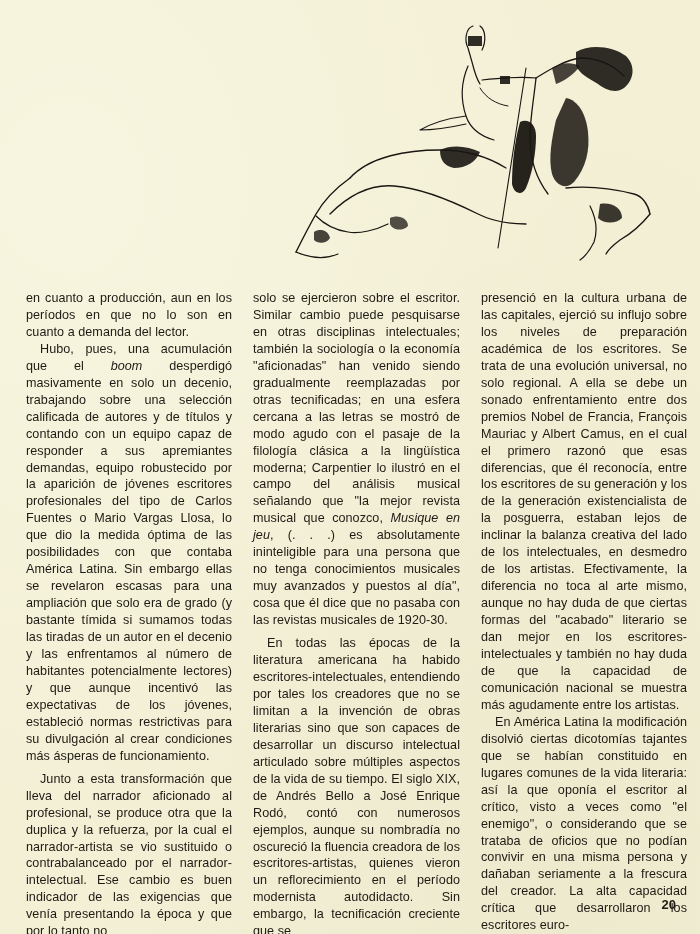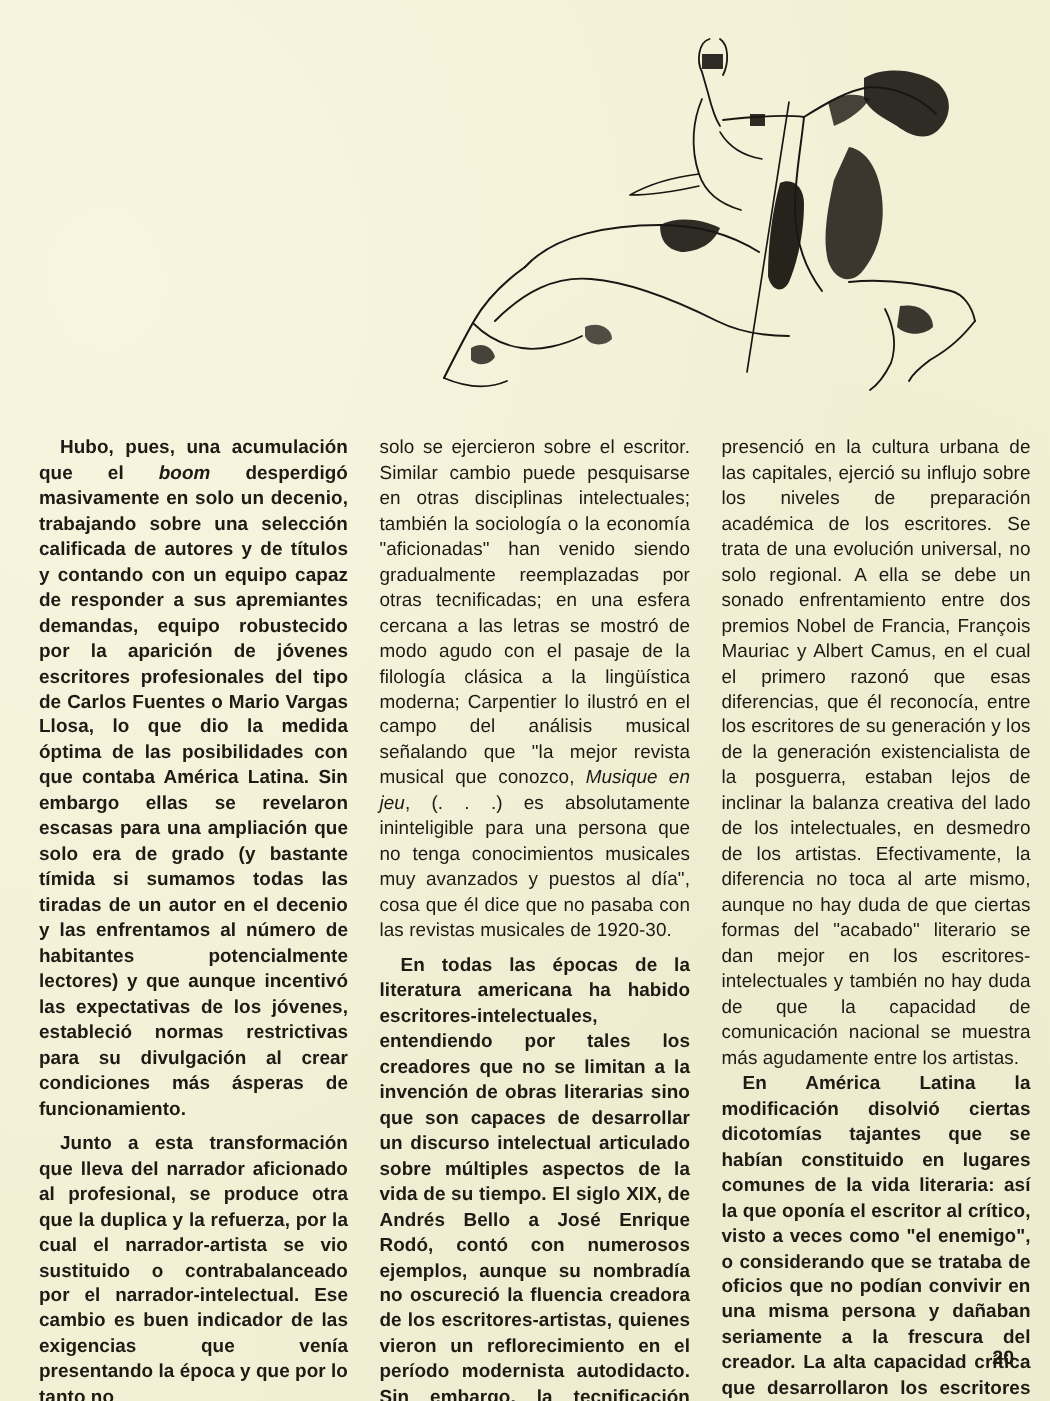--- a/index.html
+++ b/index.html
@@ -23,21 +23,21 @@
     .column {
       position: absolute; top: 290px;
       font-size: 12.6px; line-height: 16.95px;
       text-align: justify;
       letter-spacing: 0.05px;
     }
     .col1 { left: 26px; width: 206px; }
     .col2 { left: 253px; width: 207px; }
     .col3 { left: 481px; width: 206px; }
     .column p { margin: 0; text-indent: 0; }
-    .column p.indent { text-indent: 14px; font-weight: bold; }
+    .column p.indent { text-indent: 14px; }
     .column p.gap { margin-top: 6px; }
     em { font-style: italic; }
     .page-number {
       position: absolute; right: 24px; top: 897px;
       font-size: 13px; font-weight: bold;
     }
   </style>
 </head>
 <body>
 
@@ -85,20 +85,21 @@
       <rect x="178" y="18" width="14" height="10" opacity="0.9"></rect>
       <rect x="210" y="58" width="10" height="8" opacity="0.9"></rect>
 
       <path d="M310 186 C322 184 332 190 332 200 C326 206 314 206 308 200 Z" opacity="0.85"></path>
       <path d="M24 214 C30 210 38 212 40 220 C36 226 28 226 24 222 Z" opacity="0.8"></path>
       <path d="M100 200 C108 196 118 200 118 208 C112 214 102 212 100 206 Z" opacity="0.75"></path>
     </g>
   </svg>
 
   <div class="column col1">
+    <p><span>en cuanto a producción, aun en los períodos en que no lo son en cuanto a demanda del lector.</span></p>
     <p class="indent"><span>Hubo, pues, una acumulación que el </span><em>boom</em><span> desperdigó masivamente en solo un decenio, trabajando sobre una selección calificada de autores y de títulos y contando con un equipo capaz de responder a sus apremiantes demandas, equipo robustecido por la aparición de jóvenes escritores profesionales del tipo de Carlos Fuentes o Mario Vargas Llosa, lo que dio la medida óptima de las posibilidades con que contaba América Latina. Sin embargo ellas se revelaron escasas para una ampliación que solo era de grado (y bastante tímida si sumamos todas las tiradas de un autor en el decenio y las enfrentamos al número de habitantes potencialmente lectores) y que aunque incentivó las expectativas de los jóvenes, estableció normas restrictivas para su divulgación al crear condiciones más ásperas de funcionamiento.</span></p>
     <p class="indent gap"><span>Junto a esta transformación que lleva del narrador aficionado al profesional, se produce otra que la duplica y la refuerza, por la cual el narrador-artista se vio sustituido o contrabalanceado por el narrador-intelectual. Ese cambio es buen indicador de las exigencias que venía presentando la época y que por lo tanto no</span></p>
   </div>
 
   <div class="column col2">
     <p><span>solo se ejercieron sobre el escritor. Similar cambio puede pesquisarse en otras disciplinas intelectuales; también la sociología o la economía "aficionadas" han venido siendo gradualmente reemplazadas por otras tecnificadas; en una esfera cercana a las letras se mostró de modo agudo con el pasaje de la filología clásica a la lingüística moderna; Carpentier lo ilustró en el campo del análisis musical señalando que "la mejor revista musical que conozco, </span><em>Musique en jeu</em><span>, (. . .) es absolutamente ininteligible para una persona que no tenga conocimientos musicales muy avanzados y puestos al día", cosa que él dice que no pasaba con las revistas musicales de 1920-30.</span></p>
     <p class="indent gap"><span>En todas las épocas de la literatura americana ha habido escritores-intelectuales, entendiendo por tales los creadores que no se limitan a la invención de obras literarias sino que son capaces de desarrollar un discurso intelectual articulado sobre múltiples aspectos de la vida de su tiempo. El siglo XIX, de Andrés Bello a José Enrique Rodó, contó con numerosos ejemplos, aunque su nombradía no oscureció la fluencia creadora de los escritores-artistas, quienes vieron un reflorecimiento en el período modernista autodidacto. Sin embargo, la tecnificación creciente que se</span></p>
   </div>
 
   <div class="column col3">

